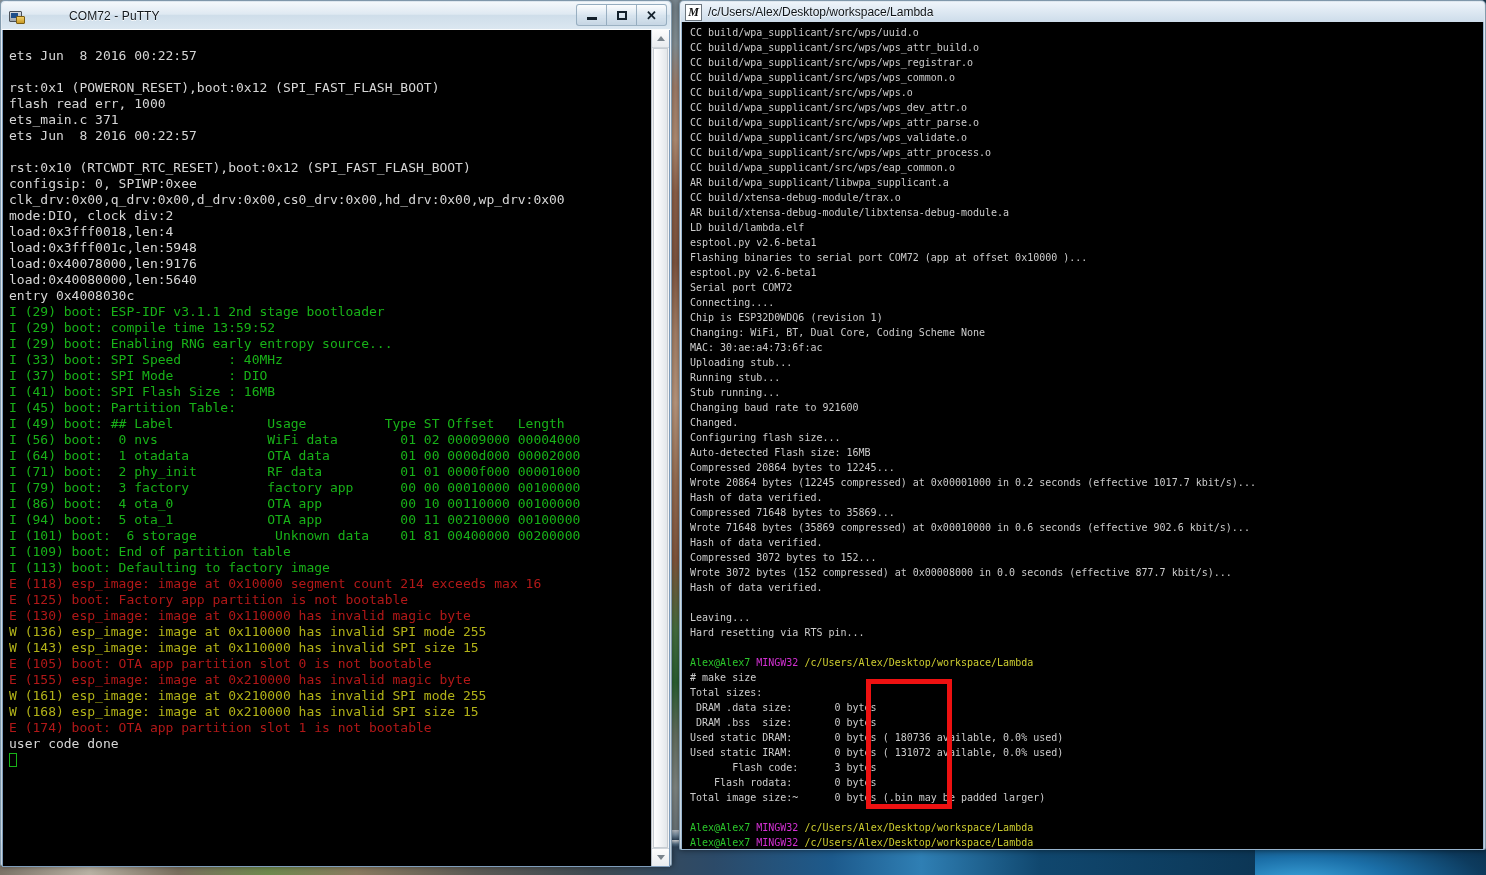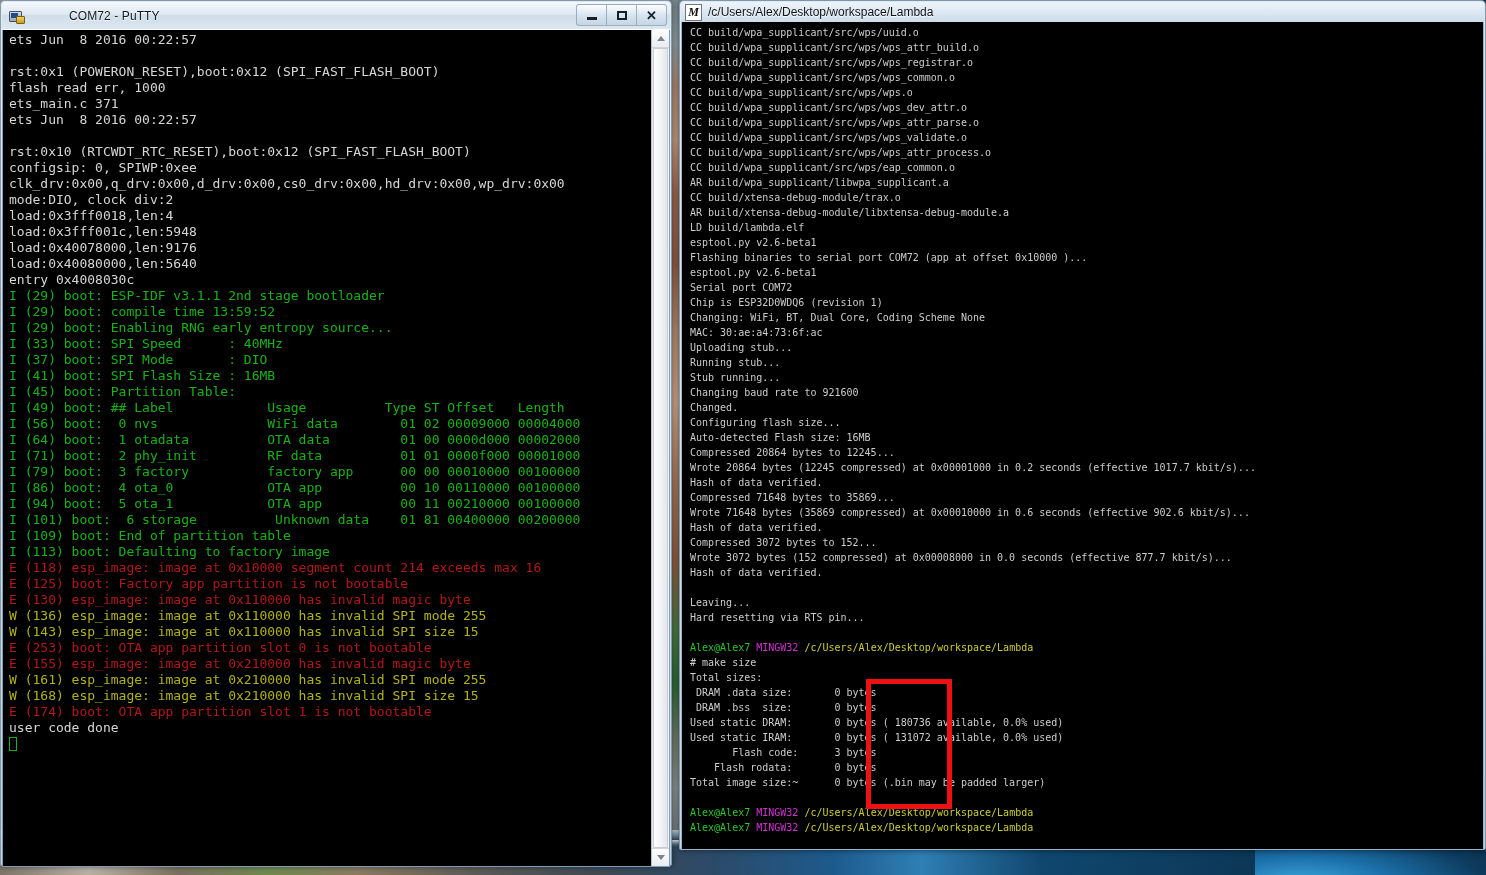--- a/index.html
+++ b/index.html
@@ -159,20 +159,21 @@
     border-top: none;
     box-sizing: border-box;
     display: flex;
   }
   #putty .term {
     flex: 1 1 auto;
     position: relative;
     background: #000;
     overflow: hidden;
     padding: 2px 16px 0 6px;
+    margin-top: 16px;
   }
   .putty-scrollbar {
     width: 17px;
     flex: 0 0 17px;
     background: linear-gradient(90deg,#f0f0f0,#e4e7ea 40%,#f6f7f8);
     border-left: 1px solid #b6bec6;
     position: relative;
   }
   .sb-arrow {
     position:absolute; left:0; right:0; height:17px;
@@ -350,21 +351,21 @@
         <div class="pt-line pt-green">I (86) boot:  4 ota_0            OTA app          00 10 00110000 00100000</div>
         <div class="pt-line pt-green">I (94) boot:  5 ota_1            OTA app          00 11 00210000 00100000</div>
         <div class="pt-line pt-green">I (101) boot:  6 storage          Unknown data    01 81 00400000 00200000</div>
         <div class="pt-line pt-green">I (109) boot: End of partition table</div>
         <div class="pt-line pt-green">I (113) boot: Defaulting to factory image</div>
         <div class="pt-line pt-red">E (118) esp_image: image at 0x10000 segment count 214 exceeds max 16</div>
         <div class="pt-line pt-red">E (125) boot: Factory app partition is not bootable</div>
         <div class="pt-line pt-red">E (130) esp_image: image at 0x110000 has invalid magic byte</div>
         <div class="pt-line pt-yellow">W (136) esp_image: image at 0x110000 has invalid SPI mode 255</div>
         <div class="pt-line pt-yellow">W (143) esp_image: image at 0x110000 has invalid SPI size 15</div>
-        <div class="pt-line pt-red">E (253) boot: OTA app partition slot 0 is not bootable</div>
+        <div class="pt-line pt-red">E (105) boot: OTA app partition slot 0 is not bootable</div>
         <div class="pt-line pt-red">E (155) esp_image: image at 0x210000 has invalid magic byte</div>
         <div class="pt-line pt-yellow">W (161) esp_image: image at 0x210000 has invalid SPI mode 255</div>
         <div class="pt-line pt-yellow">W (168) esp_image: image at 0x210000 has invalid SPI size 15</div>
         <div class="pt-line pt-red">E (174) boot: OTA app partition slot 1 is not bootable</div>
         <div class="pt-line pt-white">user code done</div>
         <div class="pt-line pt-green"><span class="pt-cursor"></span></div>
       </div>
     <div class="putty-scrollbar">
       <div class="sb-arrow top">
           <i></i>
@@ -394,20 +395,21 @@
       <div class="mg-line mg-plain">CC build/wpa_supplicant/src/wps/wps_attr_process.o</div>
       <div class="mg-line mg-plain">CC build/wpa_supplicant/src/wps/eap_common.o</div>
       <div class="mg-line mg-plain">AR build/wpa_supplicant/libwpa_supplicant.a</div>
       <div class="mg-line mg-plain">CC build/xtensa-debug-module/trax.o</div>
       <div class="mg-line mg-plain">AR build/xtensa-debug-module/libxtensa-debug-module.a</div>
       <div class="mg-line mg-plain">LD build/lambda.elf</div>
       <div class="mg-line mg-plain">esptool.py v2.6-beta1</div>
       <div class="mg-line mg-plain">Flashing binaries to serial port COM72 (app at offset 0x10000 )...</div>
       <div class="mg-line mg-plain">esptool.py v2.6-beta1</div>
       <div class="mg-line mg-plain">Serial port COM72</div>
+      <div class="mg-line mg-plain">Connecting....</div>
       <div class="mg-line mg-plain">Chip is ESP32D0WDQ6 (revision 1)</div>
       <div class="mg-line mg-plain">Changing: WiFi, BT, Dual Core, Coding Scheme None</div>
       <div class="mg-line mg-plain">MAC: 30:ae:a4:73:6f:ac</div>
       <div class="mg-line mg-plain">Uploading stub...</div>
       <div class="mg-line mg-plain">Running stub...</div>
       <div class="mg-line mg-plain">Stub running...</div>
       <div class="mg-line mg-plain">Changing baud rate to 921600</div>
       <div class="mg-line mg-plain">Changed.</div>
       <div class="mg-line mg-plain">Configuring flash size...</div>
       <div class="mg-line mg-plain">Auto-detected Flash size: 16MB</div>

